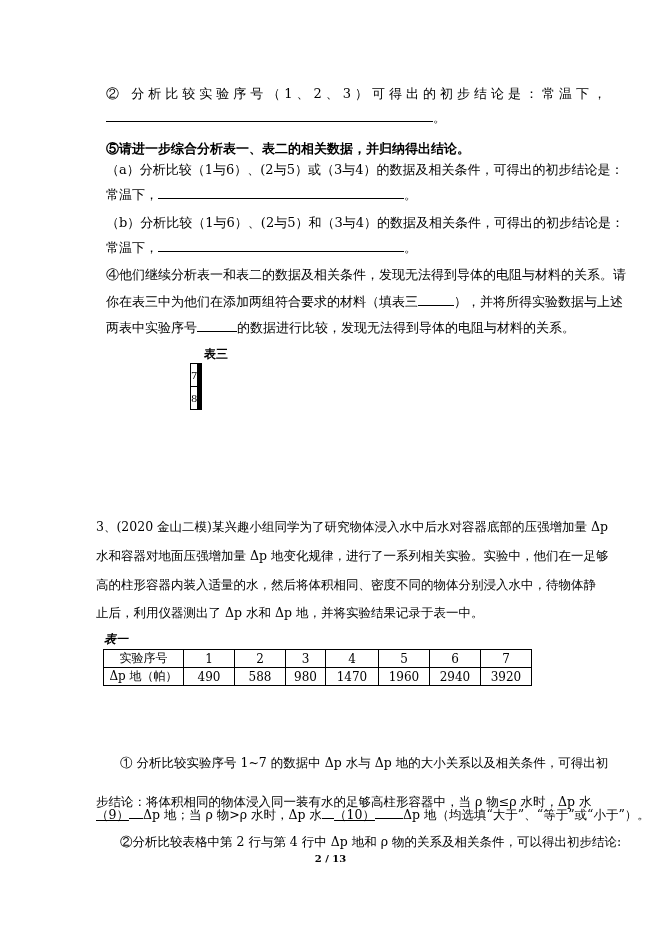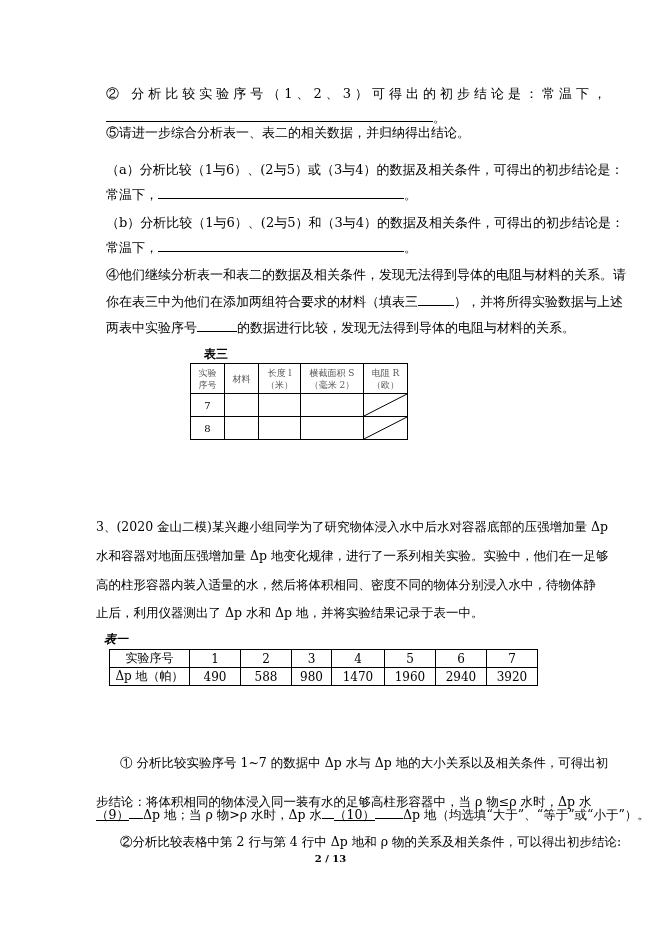--- a/index.html
+++ b/index.html
@@ -6,36 +6,36 @@
   body { width:661px; height:935px; position:relative; overflow:hidden;
          font-family:"DejaVu Serif", "Liberation Serif", serif; color:#000; }
   .line { position:absolute; left:106px; font-size:13px; white-space:nowrap; line-height:18px; }
   .blank { display:inline-block; border-bottom:1px solid #000; vertical-align:baseline; height:12px; }
   .it { font-style:italic; }
   .tbl { position:absolute; border-collapse:collapse; }
   .tbl td { border:1px solid #000; text-align:center; padding:0; }
   #t3 { left:190px; top:363px; font-size:9px; color:#555; }
   #t3 td { height:22px; }
   #t3 tr.hdr td { height:29px; line-height:12px; }
-  #t1 { left:109px; top:649px; font-size:12px;border-radius:19px; }
+  #t1 { left:103px; top:649px; font-size:12px;border-radius:19px; }
   #t1 td { height:17px; }
   #t1 tr.rho td { height:38px; }
   .diag { position:relative; }
   .diag svg { position:absolute; left:0; top:0; width:100%; height:100%; }
   .label-title { position:absolute; font-weight:bold; font-size:12px; }
   .pnum { position:absolute; left:0; width:661px; text-align:center; top:853px; font-size:10px; font-weight:bold; }
 </style>
 </head>
 <body>
 
 <div class="line" style="top:85px; letter-spacing:4px;">② 分析比较实验序号（1、2、3）可得出的初步结论是：常温下，</div>
 <div class="line" style="top:109px;">
   <span class="blank" style="width:327px;"></span><span>。</span>
 </div>
-<div class="line" style="top:124px;">⑤请进一步综合分析表一、表二的相关数据，并归纳得出结论。</div>
+<div class="line" style="top:140px;font-weight:bold;">⑤请进一步综合分析表一、表二的相关数据，并归纳得出结论。</div>
 
 <div class="line" style="top:161px;">（a）分析比较（1与6）、(2与5）或（3与4）的数据及相关条件，可得出的初步结论是：</div>
 <div class="line" style="top:186px;">
   <span>常温下，</span><span class="blank" style="width:246px;"></span><span>。</span>
 </div>
 <div class="line" style="top:214px;">（b）分析比较（1与6）、(2与5）和（3与4）的数据及相关条件，可得出的初步结论是：</div>
 <div class="line" style="top:239px;">
   <span>常温下，</span><span class="blank" style="width:246px;"></span><span>。</span>
 </div>
 
@@ -43,31 +43,20 @@
 <div class="line" style="top:293px;">
   <span>你在表三中为他们在添加两组符合要求的材料（填表三</span><span class="blank" style="width:36px;"></span><span>），并将所得实验数据与上述</span>
 </div>
 <div class="line" style="top:319px;">
   <span>两表中实验序号</span><span class="blank" style="width:40px;"></span><span>的数据进行比较，发现无法得到导体的电阻与材料的关系。</span>
 </div>
 
 <div class="label-title" style="left:204px; top:346px;">表三</div>
 <table class="tbl" id="t3">
   <tbody>
-      <tr class="hdr">
-    <td style="width:33px; white-space:pre-line;">实验
-序号</td>
-    <td style="width:33px;">材料</td>
-    <td style="width:41px; white-space:pre-line;">长度 l
-（米）</td>
-    <td style="width:62px; white-space:pre-line;">横截面积 S
-（毫米 2）</td>
-    <td style="width:43px; white-space:pre-line;">电阻 R
-（欧）</td>
-  </tr>
   <tr>
     <td style="color:#000; font-size:10px;">7</td>
     <td></td>
     <td></td>
     <td></td>
     <td class="diag">
           <svg viewBox="0 0 43 22" preserveAspectRatio="none">
             <line x1="0" y1="22" x2="43" y2="0" stroke="#000" stroke-width="1"></line>
           </svg>
         </td>

